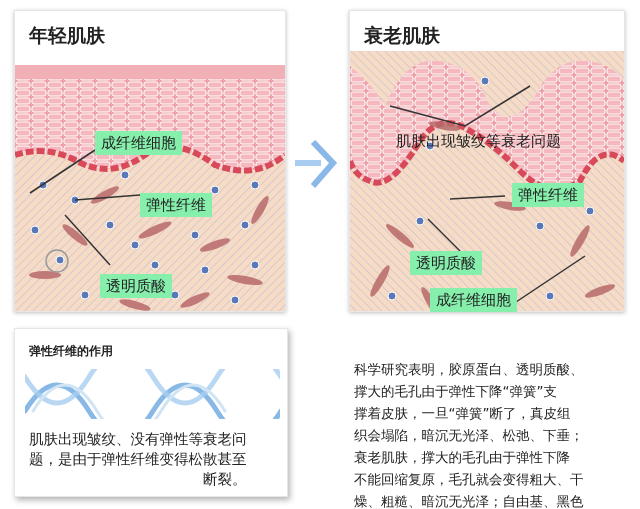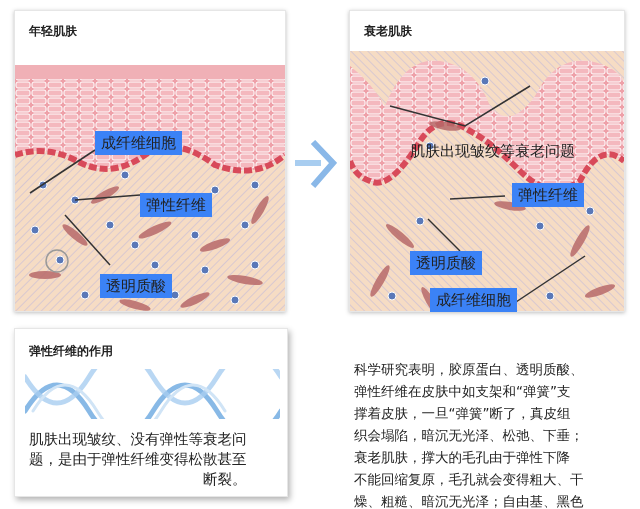--- a/index.html
+++ b/index.html
@@ -1,20 +1,20 @@
 <!DOCTYPE html>
 <html><head>
 <meta charset="utf-8">
 <style>
   html,body{margin:0;padding:0;}
   body{width:640px;height:509px;background:#fff;position:relative;overflow:hidden;font-family:"DejaVu Sans","Liberation Sans",sans-serif;}
   .panel{position:absolute;background:#fff;box-shadow:0 1px 4px rgba(0,0,0,0.25);border:1px solid #e6e6e6;}
-  .panel-title{position:absolute;font-family:"DejaVu Serif","Liberation Serif",serif;font-weight:bold;font-size:12px;color:#222;}
+  .panel-title{position:absolute;font-family:"DejaVu Serif","Liberation Serif",serif;font-weight:bold;font-size:19px;color:#222;}
   .skin{position:absolute;overflow:hidden;}
-  .label{position:absolute;background:#3b82f6;font-size:15px;color:#222;padding:2px 6px;line-height:20px;white-space:nowrap;}
+  .label{position:absolute;background:#86efac;font-size:15px;color:#222;padding:2px 6px;line-height:20px;white-space:nowrap;}
   .desc{position:absolute;font-size:14px;color:#222;line-height:22px;}
   svg{display:block;}
 </style>
 </head>
 <body>
 
 <div class="panel" style="left:14px;top:10px;width:270px;height:300px;">
   <div class="panel-title" style="left:14px;top:12px;">年轻肌肤</div>
   <div class="skin" style="left:0;top:54px;width:270px;height:246px;">
     <svg width="270" height="246" viewBox="0 0 270 246">
@@ -120,21 +120,21 @@
         <ellipse cx="80" cy="250" rx="16" ry="4" transform="rotate(60 80 250)"></ellipse>
       </g>
       <g stroke="#333" stroke-width="1.5" fill="none">
         <polyline points="40,55 115,75 180,35"></polyline>
         <line x1="155" y1="145" x2="100" y2="148"></line>
         <line x1="78" y1="168" x2="110" y2="200"></line>
         <line x1="160" y1="255" x2="235" y2="205"></line>
       </g>
     </svg>
   </div>
-  <div class="label" style="left:40px;top:128px;background:transparent;margin-left:14px;">肌肤出现皱纹等衰老问题</div>
+  <div class="label" style="left:40px;top:118px;background:transparent;">肌肤出现皱纹等衰老问题</div>
   <div class="label" style="left:162px;top:172px;">弹性纤维</div>
   <div class="label" style="left:60px;top:240px;">透明质酸</div>
   <div class="label" style="left:80px;top:277px;">成纤维细胞</div>
 </div>
 
 <div class="panel" style="left:14px;top:328px;width:272px;height:167px;box-shadow:2px 3px 6px rgba(0,0,0,0.3);">
   <div class="panel-title" style="left:14px;top:14px;font-size:12px;">弹性纤维的作用</div>
   <div style="position:absolute;left:10px;top:40px;width:255px;height:50px;">
     <svg width="255" height="50" viewBox="0 0 255 50">
       <g fill="none" stroke-width="5" stroke-linecap="round">
@@ -146,19 +146,19 @@
   </div>
   <div class="desc" style="left:14px;top:100px;font-size:14.5px;line-height:20px;text-align:right;">
     <div>肌肤出现皱纹、没有弹性等衰老问</div>
     <div>题，是由于弹性纤维变得松散甚至</div>
     <div>断裂。</div>
   </div>
 </div>
 
 <div class="desc" style="left:354px;top:320px;width:280px;font-size:13.5px;line-height:22px;margin-top:38px;">
   <div>科学研究表明，胶原蛋白、透明质酸、</div>
-  <div>弹性纤维在皮肤中如支架和“弹簧”支</div>
+  <div>撑大的毛孔由于弹性下降“弹簧”支</div>
   <div>撑着皮肤，一旦“弹簧”断了，真皮组</div>
   <div>织会塌陷，暗沉无光泽、松弛、下垂；</div>
   <div>衰老肌肤，撑大的毛孔由于弹性下降</div>
   <div>不能回缩复原，毛孔就会变得粗大、干</div>
   <div>燥、粗糙、暗沉无光泽；自由基、黑色</div>
 </div>
 
 </body></html>

